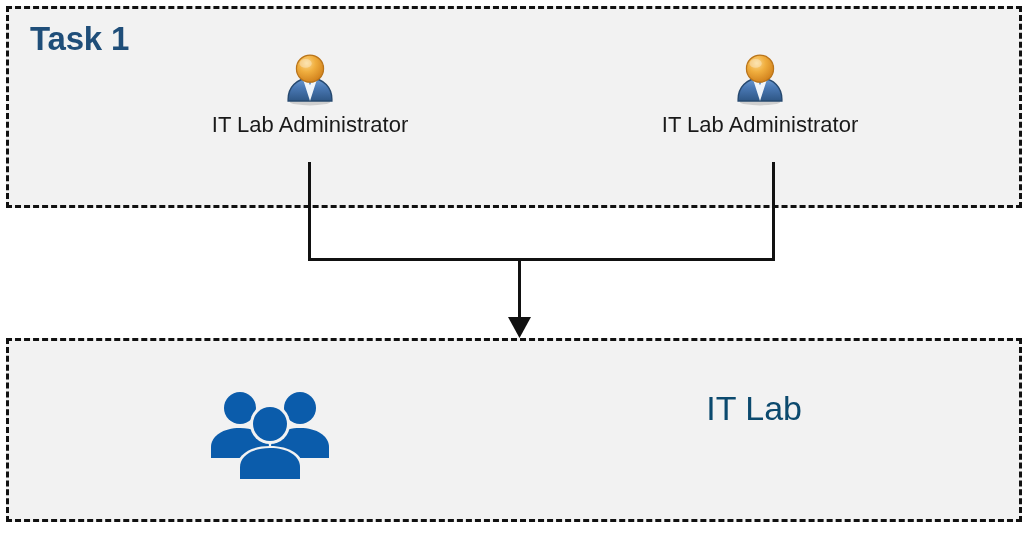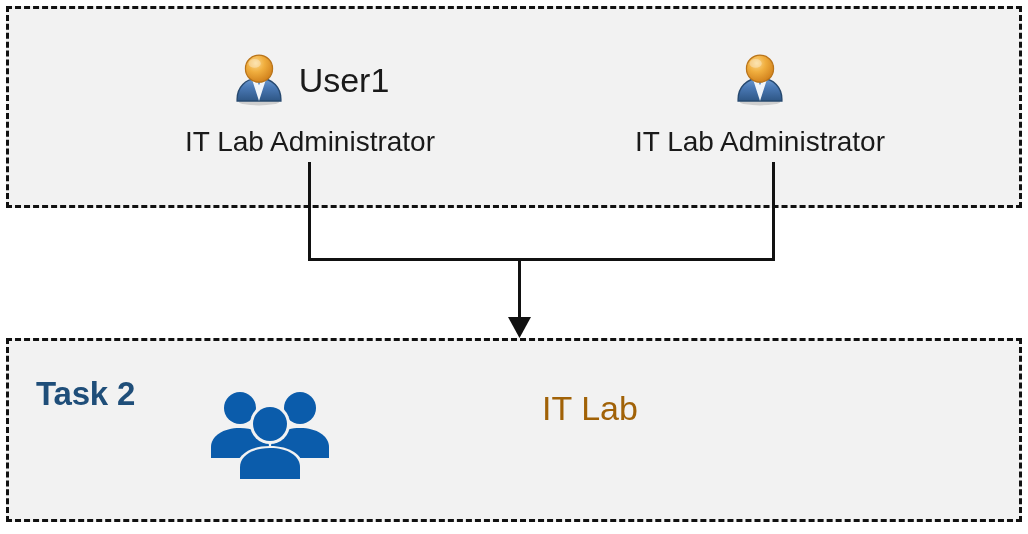--- a/index.html
+++ b/index.html
@@ -70,25 +70,25 @@
     gap: 12px;
     height: 56px;
   }
   .person-name {
     font-size: 34px;
     line-height: 1;
     color: #1a1a1a;
     white-space: nowrap;
   }
   .person-role {
-    font-size: 28px;
+    font-size: 22px;
     line-height: 1;
     color: #1a1a1a;
     white-space: nowrap;
-    margin-top: 20px;
+    margin-top: 6px;
   }
 
   
   .user-icon {
     width: 56px;
     height: 56px;
     display: block;
     flex: 0 0 auto;
   }
 
@@ -100,46 +100,47 @@
   }
   #group-icon-wrap {
     position: absolute;
     left: 208px;
     top: 386px;
   }
 
   
   #group-label {
     position: absolute;
-    left: 370px;
+    left: 362px;
     top: 387px;
     width: 440px;
-    text-align: center;
+    text-align: right;
     font-size: 34px;
     line-height: 42px;
-    color: #a16207;
+    color: #0c4a6e;
   }
 
   
   #connector {
     position: absolute;
     left: 0;
     top: 0;
     width: 1028px;
     height: 534px;
     pointer-events: none;
   }
 </style>
 </head>
 <body>
 
 <div class="stage">
 
   <div class="task-box" id="task1-box"></div>
 
+  <div class="task-label" id="task1-label">Task 1</div>
 
   <div class="person" id="person-user1">
     <div class="person-top">
       <svg class="user-icon" viewBox="0 0 64 64">
         <defs>
           <radialGradient id="headGradA" cx="38%" cy="30%" r="72%">
             <stop offset="0%" stop-color="#FBD78B"></stop>
             <stop offset="45%" stop-color="#F0AE3E"></stop>
             <stop offset="100%" stop-color="#D1811C"></stop>
           </radialGradient>
@@ -150,21 +151,20 @@
           </linearGradient>
         </defs>
         <ellipse cx="32" cy="57" rx="23" ry="4" fill="#000" opacity="0.14"></ellipse>
         <path d="M32 30 C16 30 7 41 7 54 L7 56 L57 56 L57 54 C57 41 48 30 32 30 Z" fill="url(#bodyGradA)"></path>
         <path d="M32 30 C16 30 7 41 7 54 L7 56 L57 56 L57 54 C57 41 48 30 32 30 Z" fill="none" stroke="#27496F" stroke-width="1.6"></path>
         <path d="M24 31 L32 56 L40 31 L36 29 L32 38 L28 29 Z" fill="#FFFFFF" opacity="0.92"></path>
         <ellipse cx="32" cy="19" rx="15.5" ry="15.5" fill="url(#headGradA)"></ellipse>
         <ellipse cx="32" cy="19" rx="15.5" ry="15.5" fill="none" stroke="#B9741A" stroke-width="1.4"></ellipse>
         <ellipse cx="27" cy="13" rx="7" ry="5" fill="#FFFFFF" opacity="0.32"></ellipse>
       </svg>
-      <span class="person-name">User1</span>
     </div>
     <div class="person-role">IT Lab Administrator</div>
   </div>
 
   <div class="person" id="person-guest">
     <div class="person-top">
       <svg class="user-icon" viewBox="0 0 64 64">
         <defs>
           <radialGradient id="headGradB" cx="38%" cy="30%" r="72%">
             <stop offset="0%" stop-color="#FBD78B"></stop>
@@ -197,21 +197,20 @@
 
     <line x1="308" y1="259.5" x2="775" y2="259.5" stroke="#111111" stroke-width="3"></line>
 
     <line x1="519.5" y1="259" x2="519.5" y2="324" stroke="#111111" stroke-width="3"></line>
 
     <polygon points="519.5,338 508,317 531,317" fill="#111111"></polygon>
   </svg>
 
   <div class="task-box" id="task2-box"></div>
 
-  <div class="task-label" id="task2-label">Task 2</div>
 
   <div id="group-icon-wrap">
     <svg class="group-icon" viewBox="0 0 124 96">
       <g fill="#0B5CAB">
 
         <circle cx="32" cy="22" r="16"></circle>
         <path d="M32 42 C15 42 3 50 3 61 L3 72 L61 72 L61 61 C61 50 49 42 32 42 Z"></path>
 
         <circle cx="92" cy="22" r="16"></circle>
         <path d="M92 42 C75 42 63 50 63 61 L63 72 L121 72 L121 61 C121 50 109 42 92 42 Z"></path>

